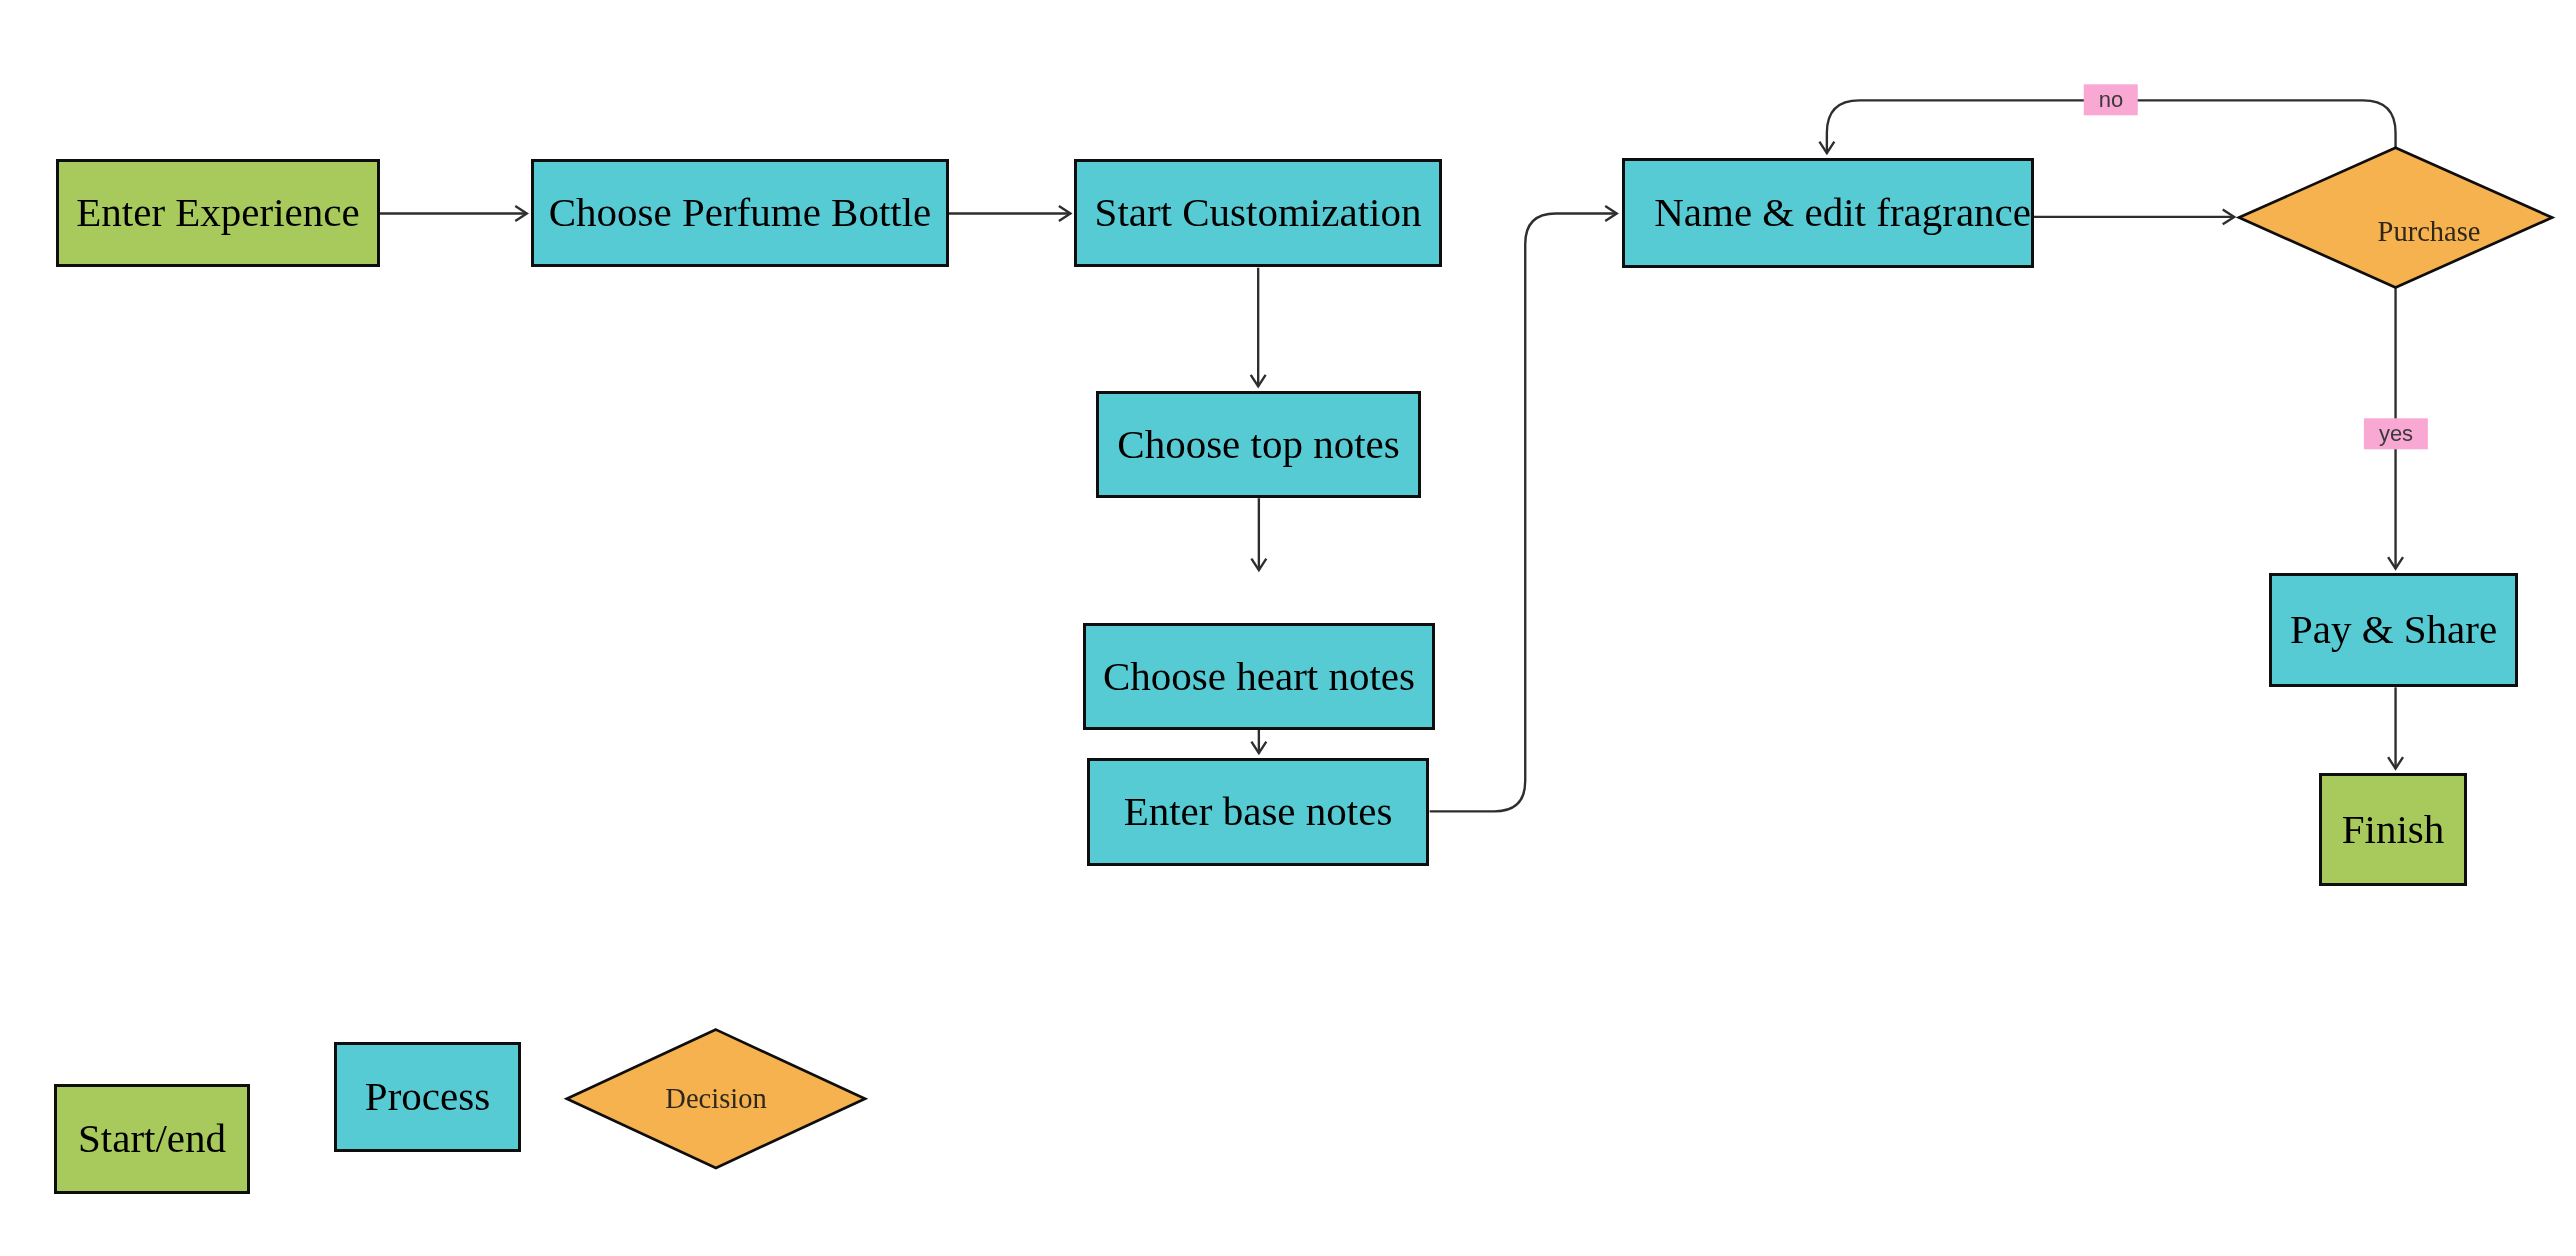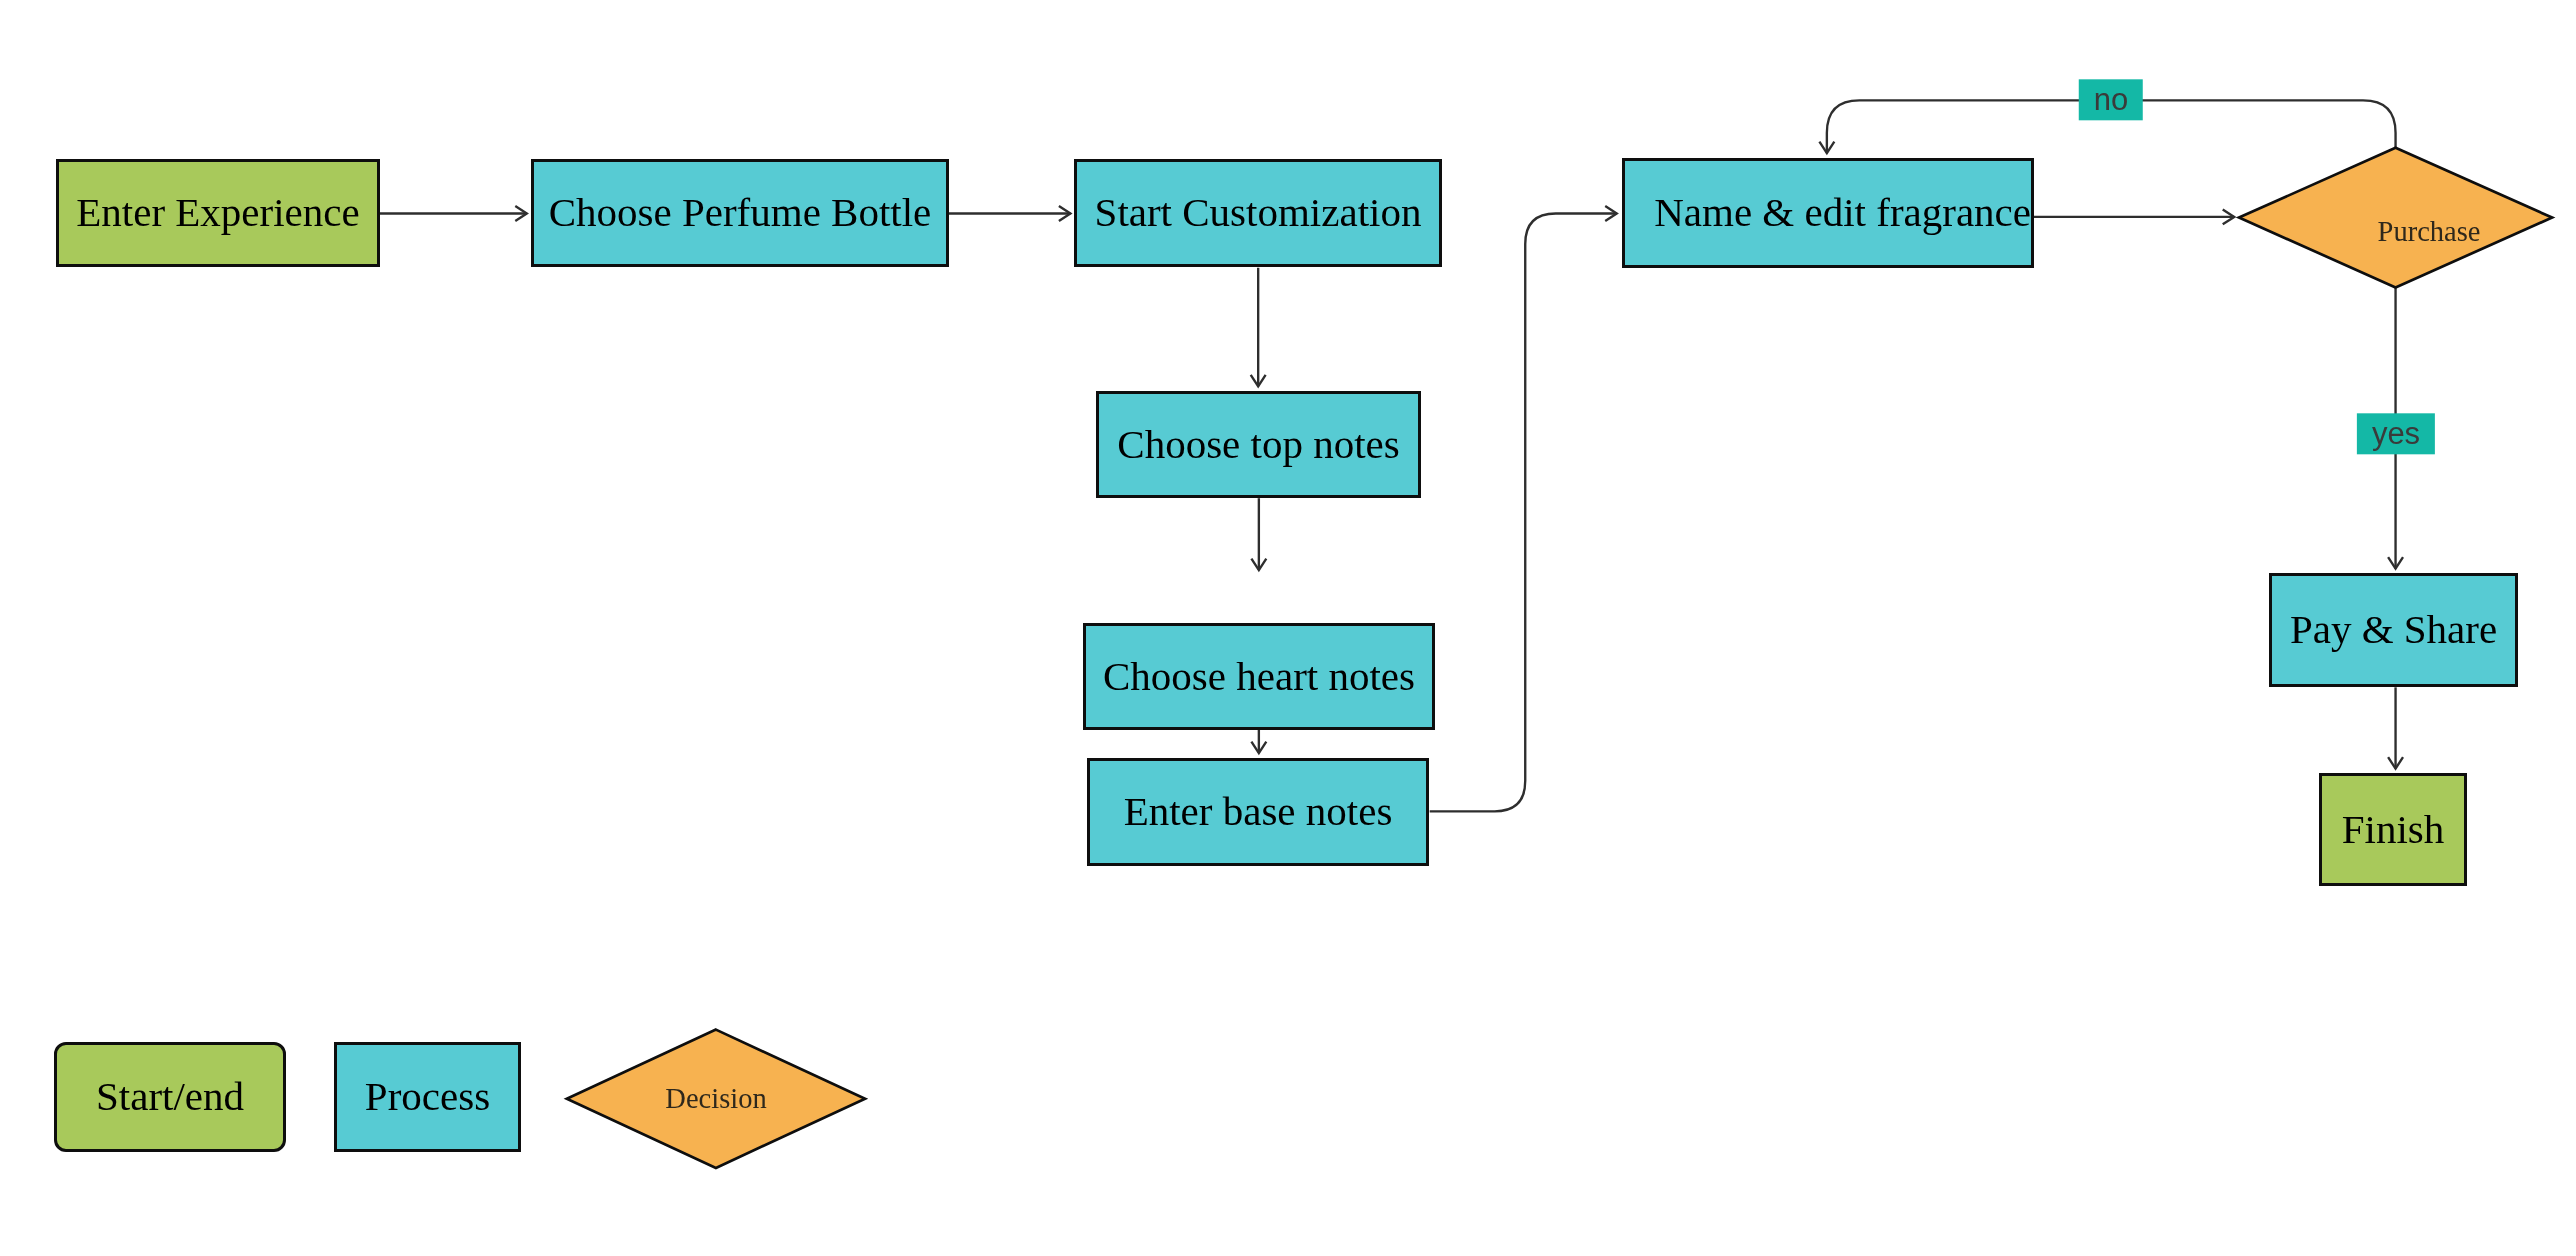--- a/index.html
+++ b/index.html
@@ -34,23 +34,23 @@
   .diamond-label {
     position: absolute;
     transform: translate(-50%, -50%);
     font-size: 28.5px;
     color: #2e281c;
     white-space: nowrap;
   }
   .edge-label {
     position: absolute;
     transform: translate(-50%, -50%);
-    background: #14b8a6;
+    background: #f9a8d4;
     font-family: "Liberation Sans", "DejaVu Sans", sans-serif;
-    font-size: 31px;
+    font-size: 22px;
     color: #3a3a3a;
     padding: 2.7px 15px;
     white-space: nowrap;
   }
 </style>
 </head>
 <body>
 
 <div class="canvas">
 
@@ -110,21 +110,21 @@
     <span>Pay &amp; Share</span>
   </div>
 
   <div class="node start-end" style="left:2319px; top:773px; width:148px; height:113px;">
     <span>Finish</span>
   </div>
 
   <div class="edge-label" style="left:2111px; top:100px;">no</div>
   <div class="edge-label" style="left:2396px; top:434px;">yes</div>
 
-  <div class="node start-end" style="left:54px; top:1042px; width:232px; height:110px;border-radius:12px;">
+  <div class="node start-end" style="left:54px; top:1084px; width:196px; height:110px;">
     <span>Start/end</span>
   </div>
 
   <div class="node process" style="left:334px; top:1042px; width:187px; height:110px;">
     <span>Process</span>
   </div>
 
   <div class="diamond-label" style="left:716px; top:1099px;">Decision</div>
 
 </div>

